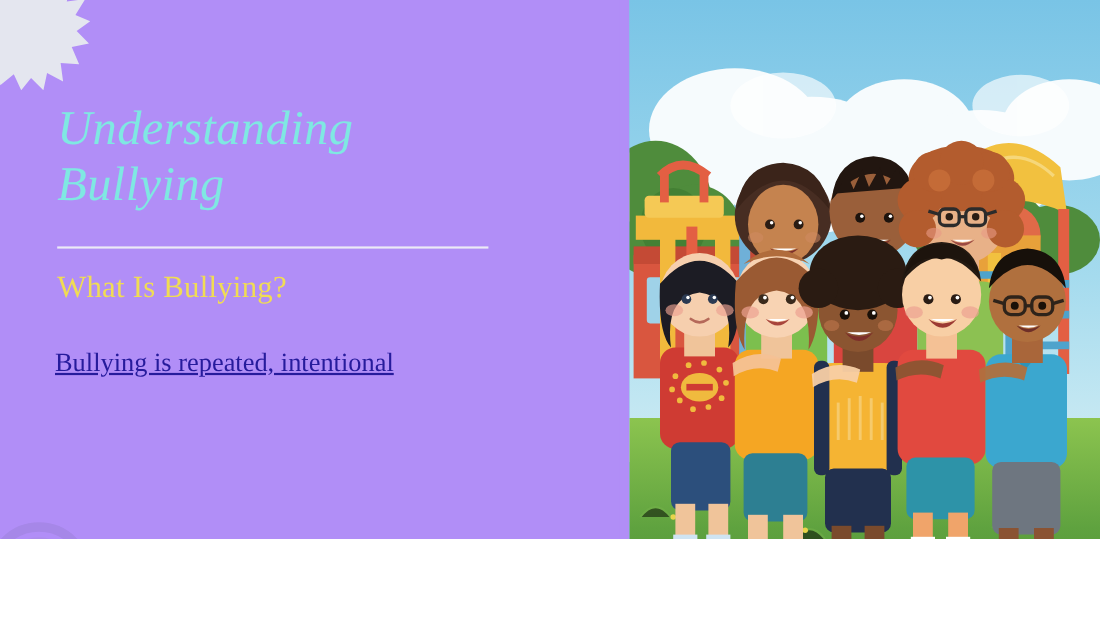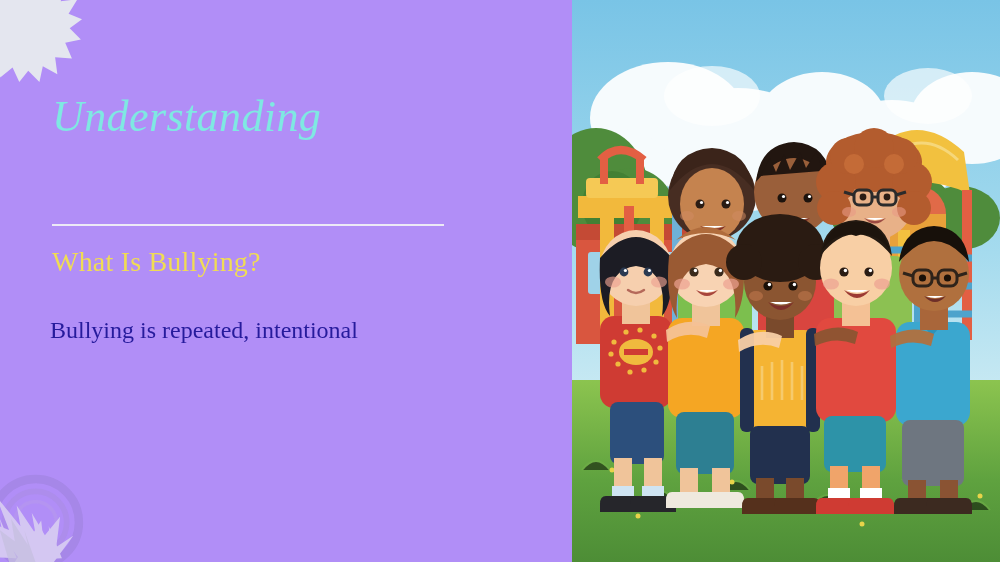--- a/index.html
+++ b/index.html
@@ -3,21 +3,21 @@
 <meta charset="utf-8">
 <style>
   html, body {
     margin: 0;
     padding: 0;
     background: #ffffff;
   }
   #slide {
     position: relative;
     width: 1000px;
-    height: 562px;
+    height: 490px;
     overflow: hidden;
     background: #14b8a6;
     font-family: "Liberation Serif", "DejaVu Serif", serif;
   }
 
   
   .left-panel {
     position: absolute;
     left: 0; top: 0;
     width: 572px;
@@ -78,21 +78,21 @@
   }
   .body-text {
     position: absolute;
     left: 50px;
     top: 313px;
     width: 480px;
     font-size: 24px;
     line-height: 1.42;
     color: #261b9c;
   }
-  .body-text .ln { display: block; white-space: pre; }
+  .body-text .ln { display: block; white-space: pre; text-decoration: underline; }
 
   
   .photo {
     position: absolute;
     left: 572px;
     top: 0;
     width: 428px;
     height: 562px;
     overflow: hidden;
     background: #8fd0ea;
@@ -114,20 +114,21 @@
   <div class="left-panel">
 
     <div class="starburst">
       <svg viewBox="0 0 100 100" aria-hidden="true">
         <polygon fill="#e4e6ef" points="50,0 57,14 68,4 70,19 84,13 81,28 96,26 88,39 100,44 89,52 99,62 85,65 91,79 76,78 78,93 65,86 62,100 52,90 44,100 38,87 27,96 25,81 11,86 13,71 0,72 8,60 -4,54 7,46 -2,35 12,32 6,18 21,19 19,4 32,11 38,-2 46,8"></polygon>
       </svg>
     </div>
 
     <div class="title">
       <span>Understanding</span><br>
+      <span>Bullying</span>
     </div>
 
     <div class="divider"></div>
 
     <div class="subtitle">What Is Bullying?</div>
 
     <div class="body-text">
       <span class="ln">Bullying is repeated, intentional</span>
     </div>
 

